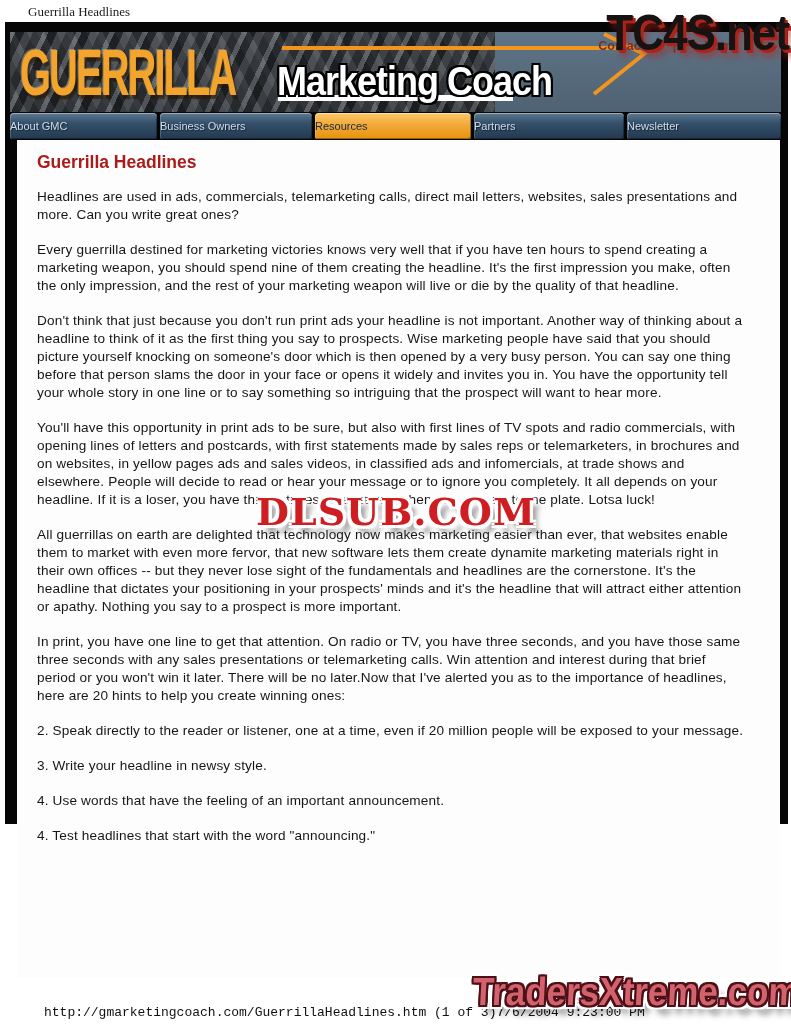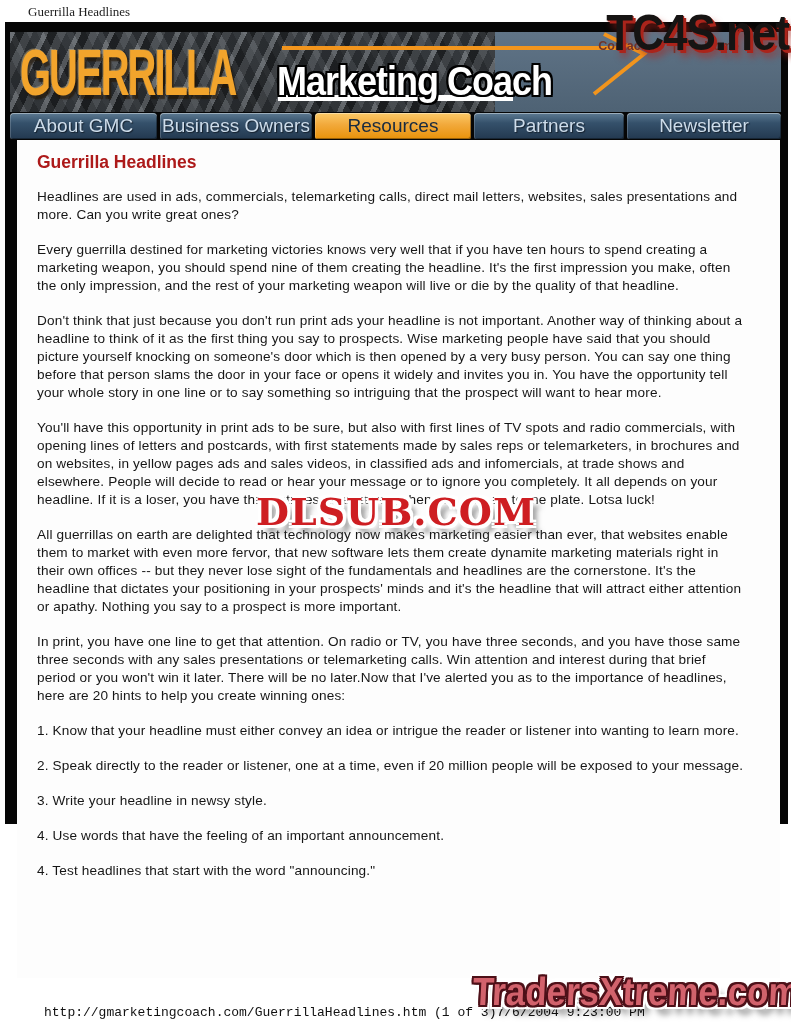--- a/index.html
+++ b/index.html
@@ -59,22 +59,22 @@
     position:absolute;right:28px;top:7px;
     font-size:12.5px;font-weight:bold;color:#6e352c;
   }
   .contact-links span{margin:0 14px;}
   
   .nav{
     position:absolute;left:5px;top:91px;width:771px;height:26px;
     display:flex;gap:3px;
   }
   .nav-item{
-    flex:1 1 auto;height:26px;line-height:26px;text-align:center;
-    font-size:19px;color:#cddcea;cursor:pointer;
+    flex:1 1 auto;height:26px;line-height:26px;
+    font-size:11px;color:#cddcea;cursor:pointer;
     background:linear-gradient(#5d7a92 0%,#35516b 38%,#233950 100%);
     border-radius:4px 4px 2px 2px;
     box-shadow:inset 0 1px 0 rgba(255,255,255,.4), inset 1px 0 0 rgba(255,255,255,.18), inset -1px -1px 0 rgba(0,0,0,.35);
     text-shadow:1px 1px 1px #16222f;
     white-space:nowrap;overflow:hidden;
   }
   .nav-item.active{
     background:linear-gradient(#fbc967 0%,#f2a93b 45%,#e8920a 100%);
     color:#172a40;text-shadow:none;
   }
@@ -153,21 +153,20 @@
   </div>
 
   <div class="content">
     <h1 class="article-title">Guerrilla Headlines</h1>
     <p>Headlines are used in ads, commercials, telemarketing calls, direct mail letters, websites, sales presentations and more. Can you write great ones?</p>
     <p>Every guerrilla destined for marketing victories knows very well that if you have ten hours to spend creating a marketing weapon, you should spend nine of them creating the headline. It's the first impression you make, often the only impression, and the rest of your marketing weapon will live or die by the quality of that headline.</p>
     <p>Don't think that just because you don't run print ads your headline is not important. Another way of thinking about a headline to think of it as the first thing you say to prospects. Wise marketing people have said that you should picture yourself knocking on someone's door which is then opened by a very busy person. You can say one thing before that person slams the door in your face or opens it widely and invites you in. You have the opportunity tell your whole story in one line or to say something so intriguing that the prospect will want to hear more.</p>
     <p>You'll have this opportunity in print ads to be sure, but also with first lines of TV spots and radio commercials, with opening lines of letters and postcards, with first statements made by sales reps or telemarketers, in brochures and on websites, in yellow pages ads and sales videos, in classified ads and infomercials, at trade shows and elsewhere. People will decide to read or hear your message or to ignore you completely. It all depends on your headline. If it is a loser, you have three strikes against you when you step up to the plate. Lotsa luck!</p>
     <p>All guerrillas on earth are delighted that technology now makes marketing easier than ever, that websites enable them to market with even more fervor, that new software lets them create dynamite marketing materials right in their own offices -- but they never lose sight of the fundamentals and headlines are the cornerstone. It's the headline that dictates your positioning in your prospects' minds and it's the headline that will attract either attention or apathy. Nothing you say to a prospect is more important.</p>
     <p>In print, you have one line to get that attention. On radio or TV, you have three seconds, and you have those same three seconds with any sales presentations or telemarketing calls. Win attention and interest during that brief period or you won't win it later. There will be no later.Now that I've alerted you as to the importance of headlines, here are 20 hints to help you create winning ones:</p>
-    <p>1. Know that your headline must either convey an idea or intrigue the reader or listener into wanting to learn more.</p>
     <p>2. Speak directly to the reader or listener, one at a time, even if 20 million people will be exposed to your message.</p>
     <p>3. Write your headline in newsy style.</p>
     <p>4. Use words that have the feeling of an important announcement.</p>
     <p>4. Test headlines that start with the word "announcing."</p>
   </div>
 
 </div>
 
 <div class="print-footer">http://gmarketingcoach.com/GuerrillaHeadlines.htm (1 of 3)7/6/2004 9:23:00 PM</div>
 

